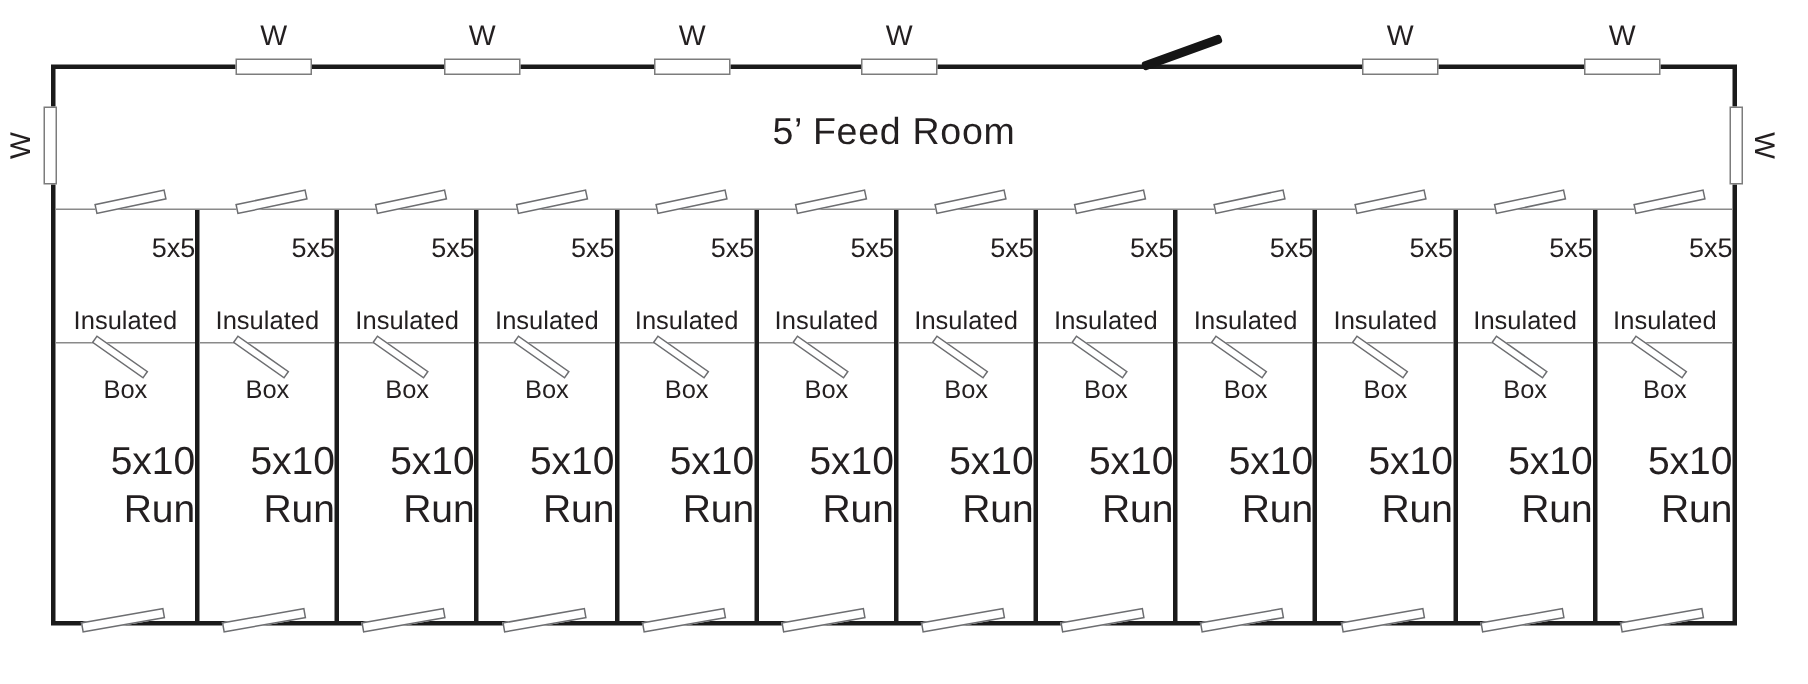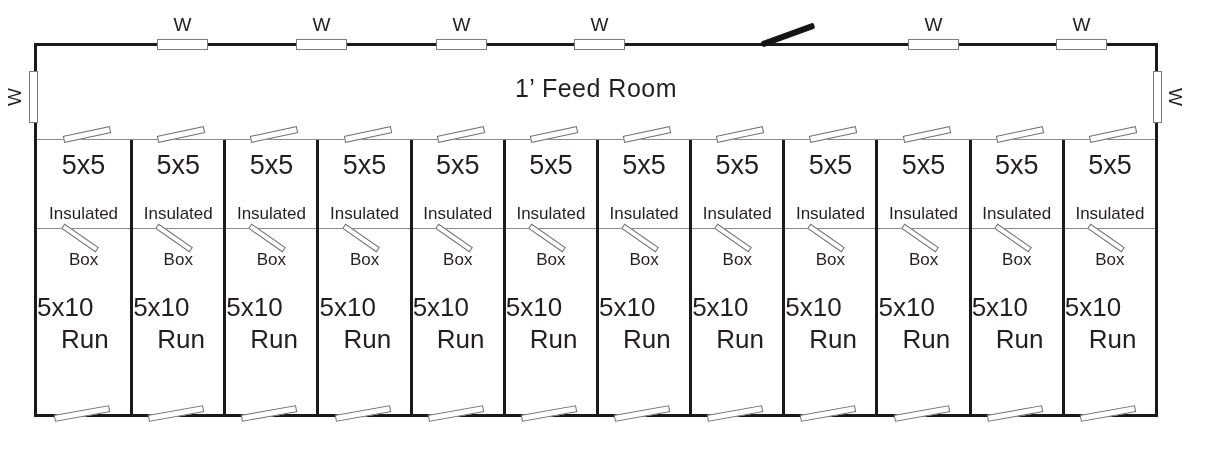--- a/index.html
+++ b/index.html
@@ -22,23 +22,23 @@
   #stalls{
     display:grid;grid-template-columns:repeat(12,1fr);
     height:274px;
   }
   .stall{position:relative;box-sizing:border-box;}
   .stall + .stall{border-left:3px solid #1a1a1a;}
   .box-cell{
     position:relative;height:88px;border-bottom:1px solid #8a8a8a;
     text-align:center;box-sizing:content-box;
   }
-  .box-size{display:block;font-size:27px;line-height:24px;padding-top:13px;}
+  .box-size{display:block;font-size:18px;line-height:24px;padding-top:13px;text-align:right;}
   .box-line{display:block;font-size:17px;line-height:18px;margin-top:28px;}
-  .run-cell{position:relative;height:185px;text-align:left;}
+  .run-cell{position:relative;height:185px;text-align:right;}
   .run-size{display:block;font-size:26px;line-height:32px;padding-top:62px;}
   .run-label{display:block;font-size:26px;line-height:32px;padding-left:24px;}
   
   .door-mark{
     position:absolute;background:#fff;border:1px solid #6d6e71;z-index:4;
   }
   .door-top{width:46px;height:5px;left:calc(50% - 21px);top:-9px;transform:rotate(-12deg);}
   .door-mid{width:40px;height:4px;left:calc(50% - 25px);top:6px;transform:rotate(35deg);}
   .door-bottom{width:54px;height:5px;left:calc(50% - 30px);bottom:-3px;transform:rotate(-10deg);}
   
@@ -69,21 +69,21 @@
   }
 </style>
 </head>
 <body>
 
 <div id="canvas">
 
   <div id="building">
 
     <div id="feed-room">
-      <span class="label">1’ Feed Room</span>
+      <span class="label">5’ Feed Room</span>
     </div>
 
     <div id="stalls">
   <div class="stall">
     <div class="box-cell">
       <div class="door-mark door-top"></div>
       <span class="box-size">5x5</span>
       <span class="box-line">Insulated</span>
       <span class="box-line">Box</span>
     </div>

